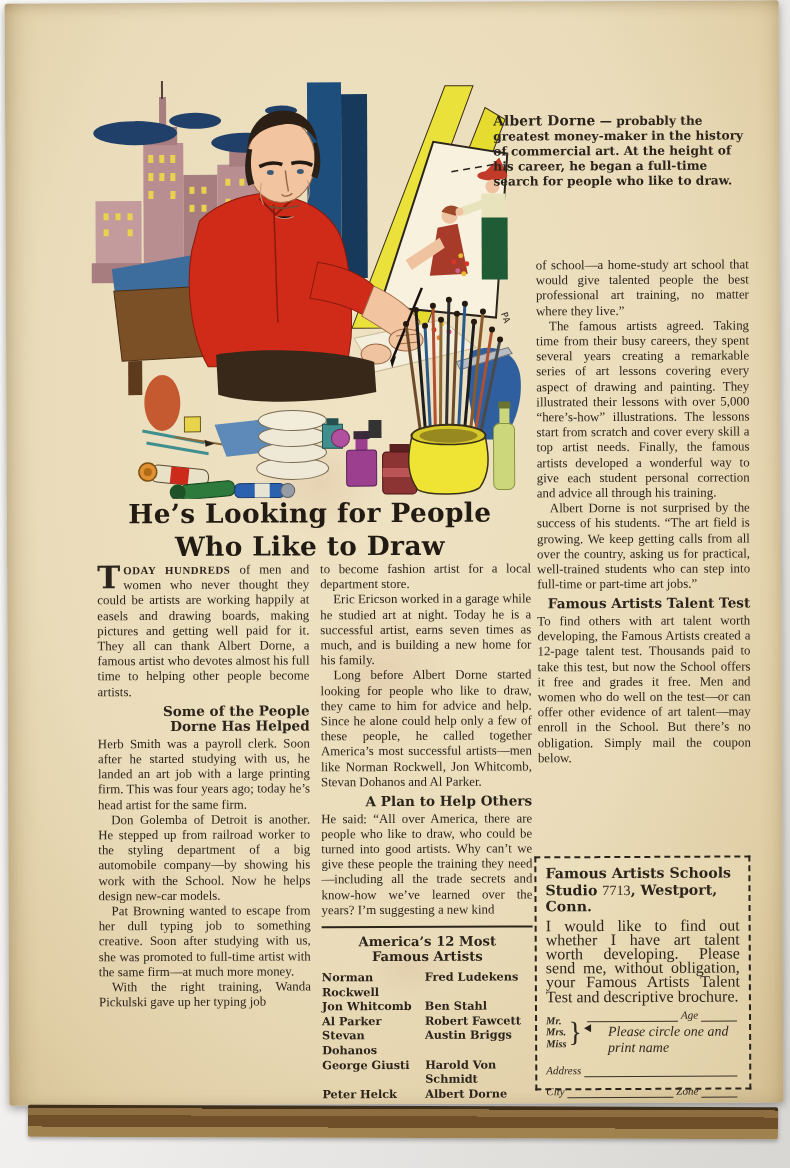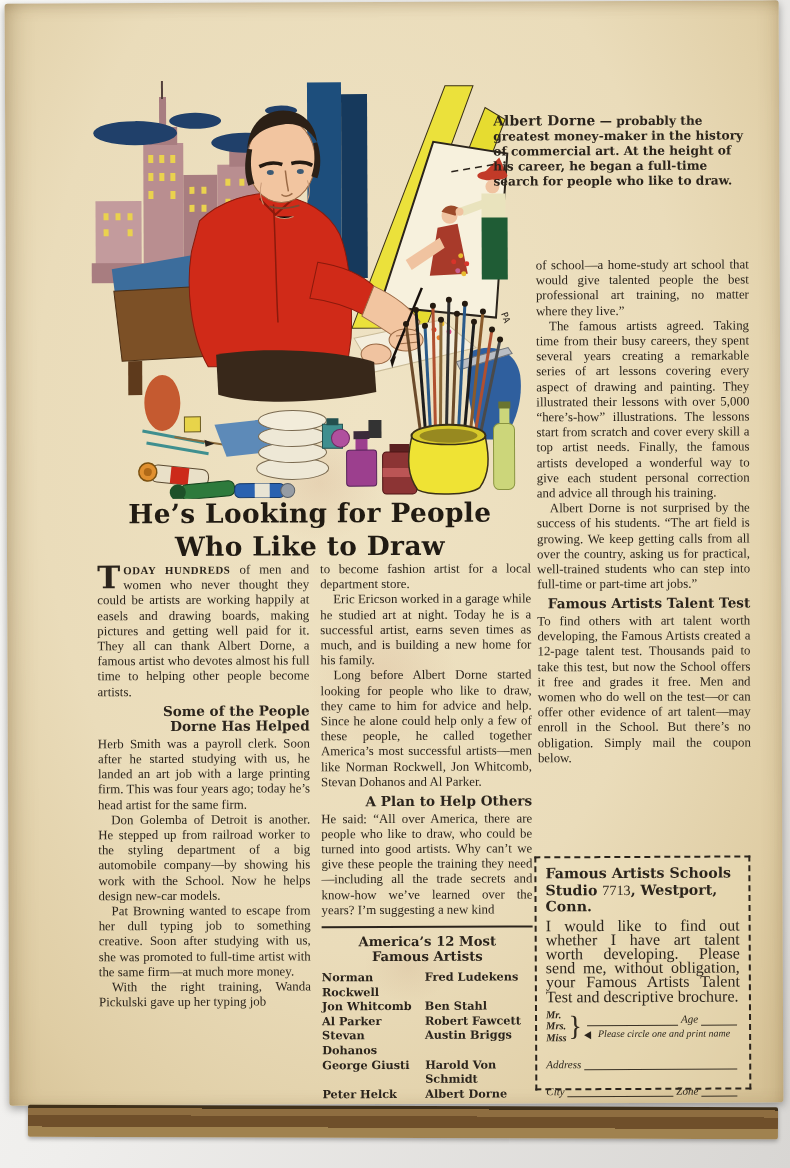--- a/index.html
+++ b/index.html
@@ -65,29 +65,29 @@
 
   .coupon{
     position:absolute;left:526px;top:855px;width:216px;height:234px;box-sizing:border-box;z-index:2;
     border:2.5px dashed #2b241c;padding:7px 9px 6px 9px;background:rgba(240,228,196,.35);
   }
   .c-name,.c-studio{font-family:"DejaVu Serif",serif;font-weight:bold;font-size:14.2px;line-height:16.5px;}
   .c-studio{margin-bottom:4px;}
   .c-studio .num{font-family:"Liberation Serif",serif;font-weight:normal;}
   .c-body{font-size:16px;line-height:14.2px;text-align:justify;}
   .c-form{font-style:italic;font-size:11px;color:#2f281e;}
-  .crow{display:flex;align-items:flex-end;margin-top:14px;}
+  .crow{display:flex;align-items:center;margin-top:8px;}
   .fill{flex:1;border-bottom:1.2px solid #3a3226;margin:0 3px;height:12px;}
   .fill.short{flex:0 0 36px;}
   .salrow{display:flex;align-items:center;margin-top:5px;}
   .sal{line-height:11.5px;font-weight:bold;font-size:10.5px;}
   .brace{font-size:28px;line-height:28px;font-style:normal;margin:0 2px;}
   .nm{flex:1;}
   .nline{display:flex;align-items:center;}
-  .note{font-size:10px;margin-top:2px;display:flex;align-items:flex-end;gap:7px;}
+  .note{font-size:14px;margin-top:2px;display:flex;align-items:flex-start;gap:17px;}
   .tri{width:0;height:0;border-top:4px solid transparent;border-bottom:4px solid transparent;border-right:7px solid #2b241c;}
 </style>
 </head>
 <body>
 
 <div class="paper">
 
   <div class="stain s1"></div>
   <div class="stain s2"></div>
   <div class="stain s3"></div>

